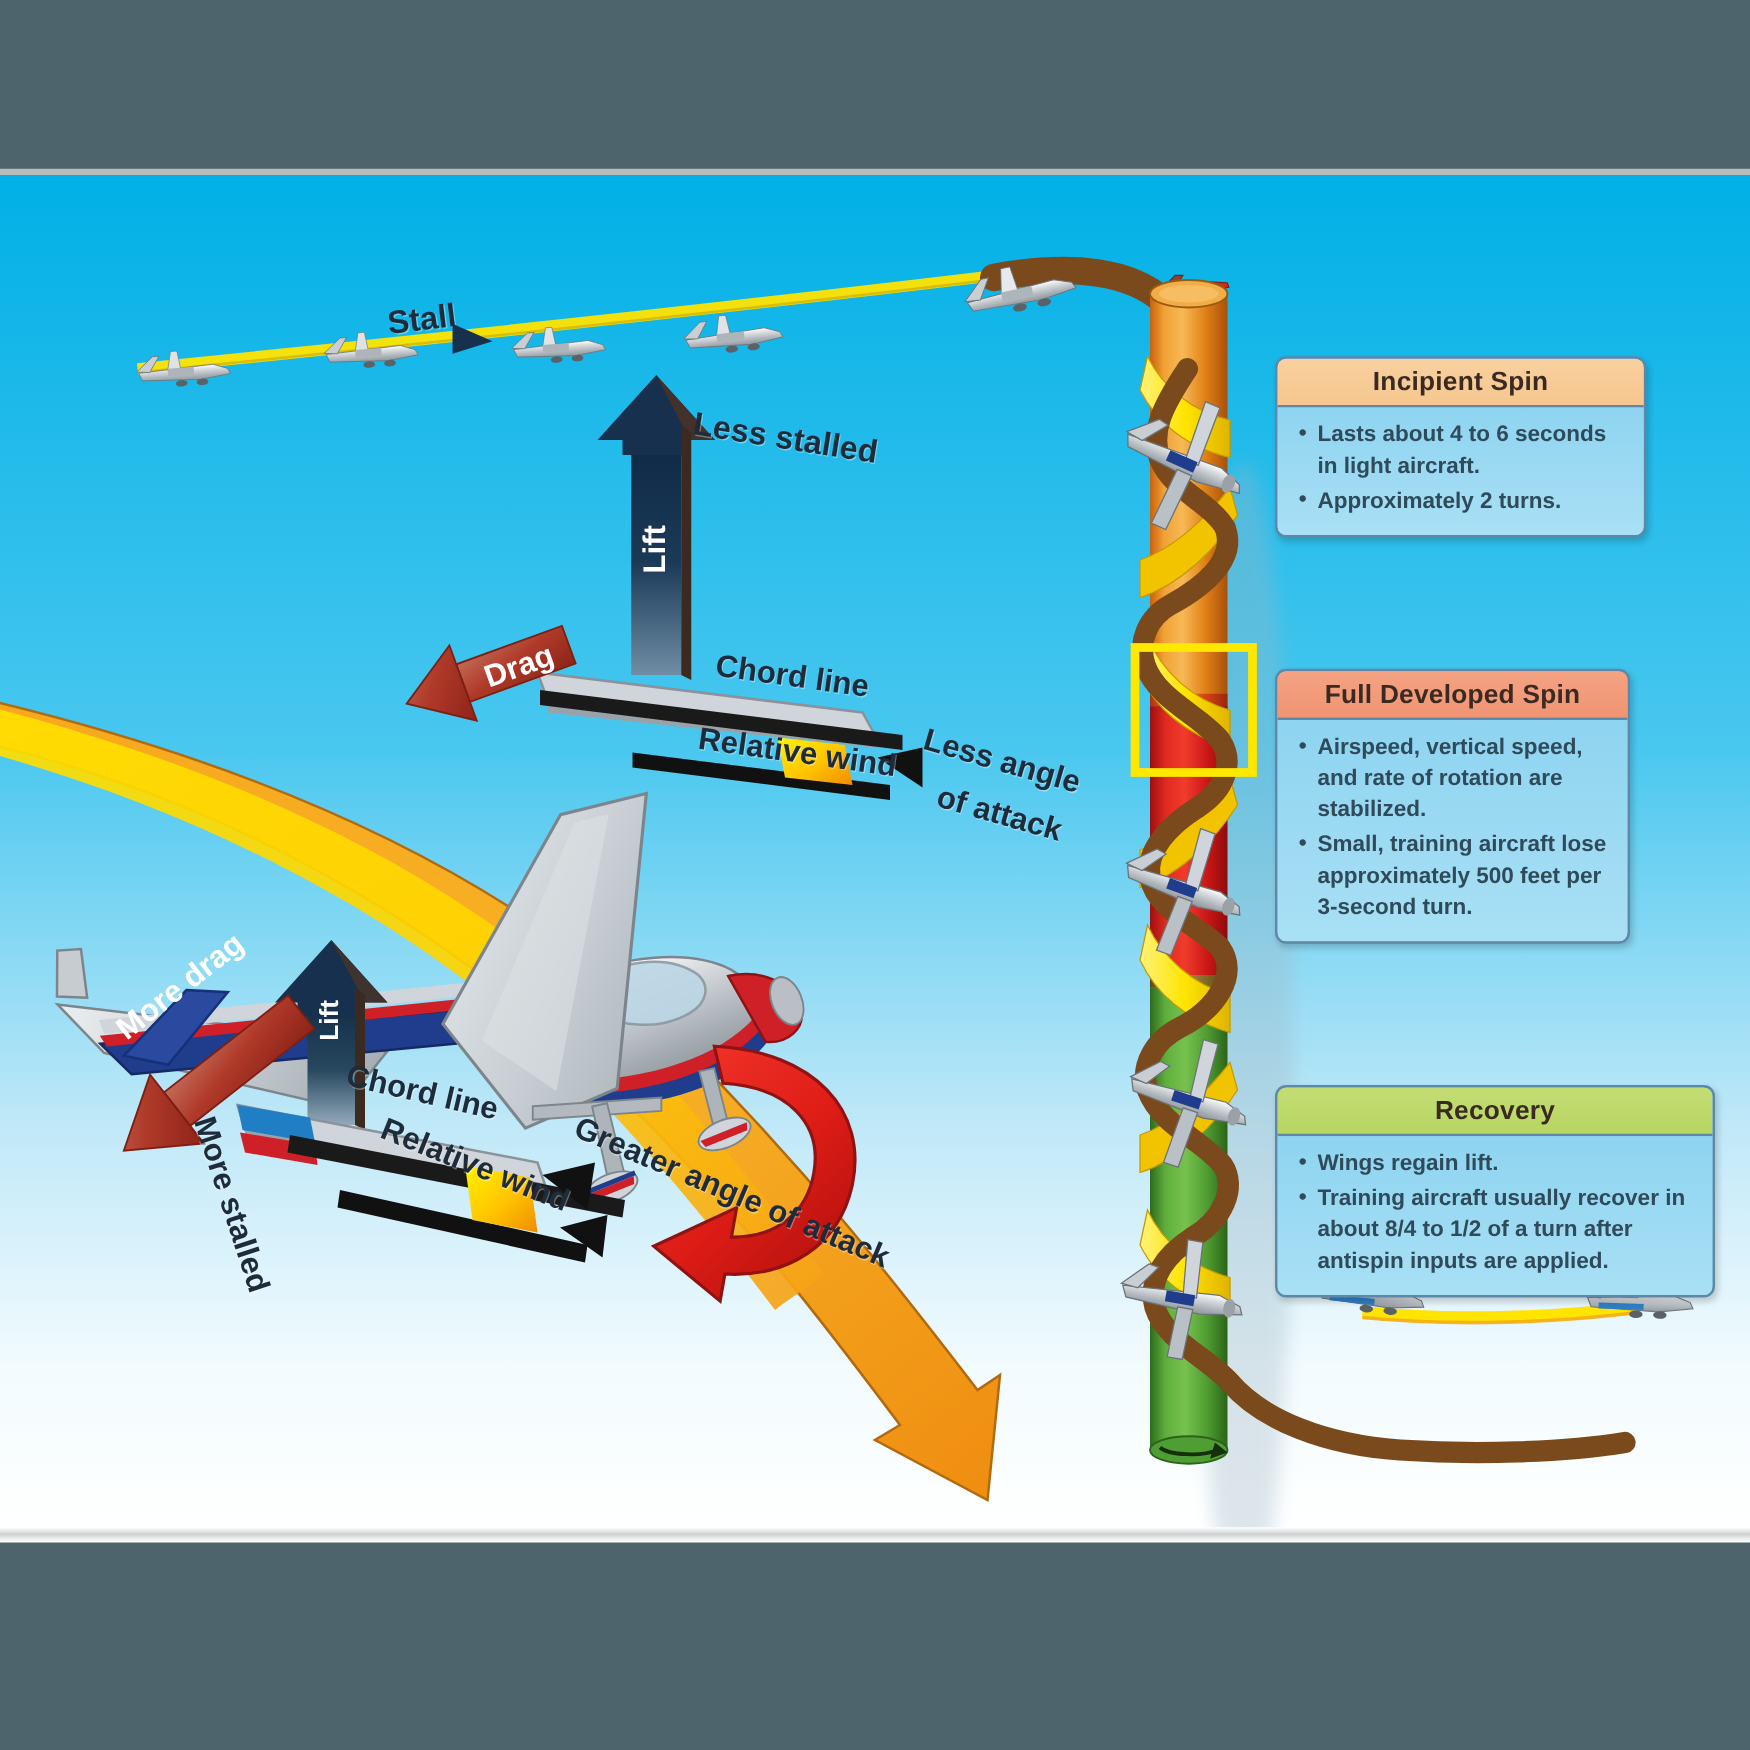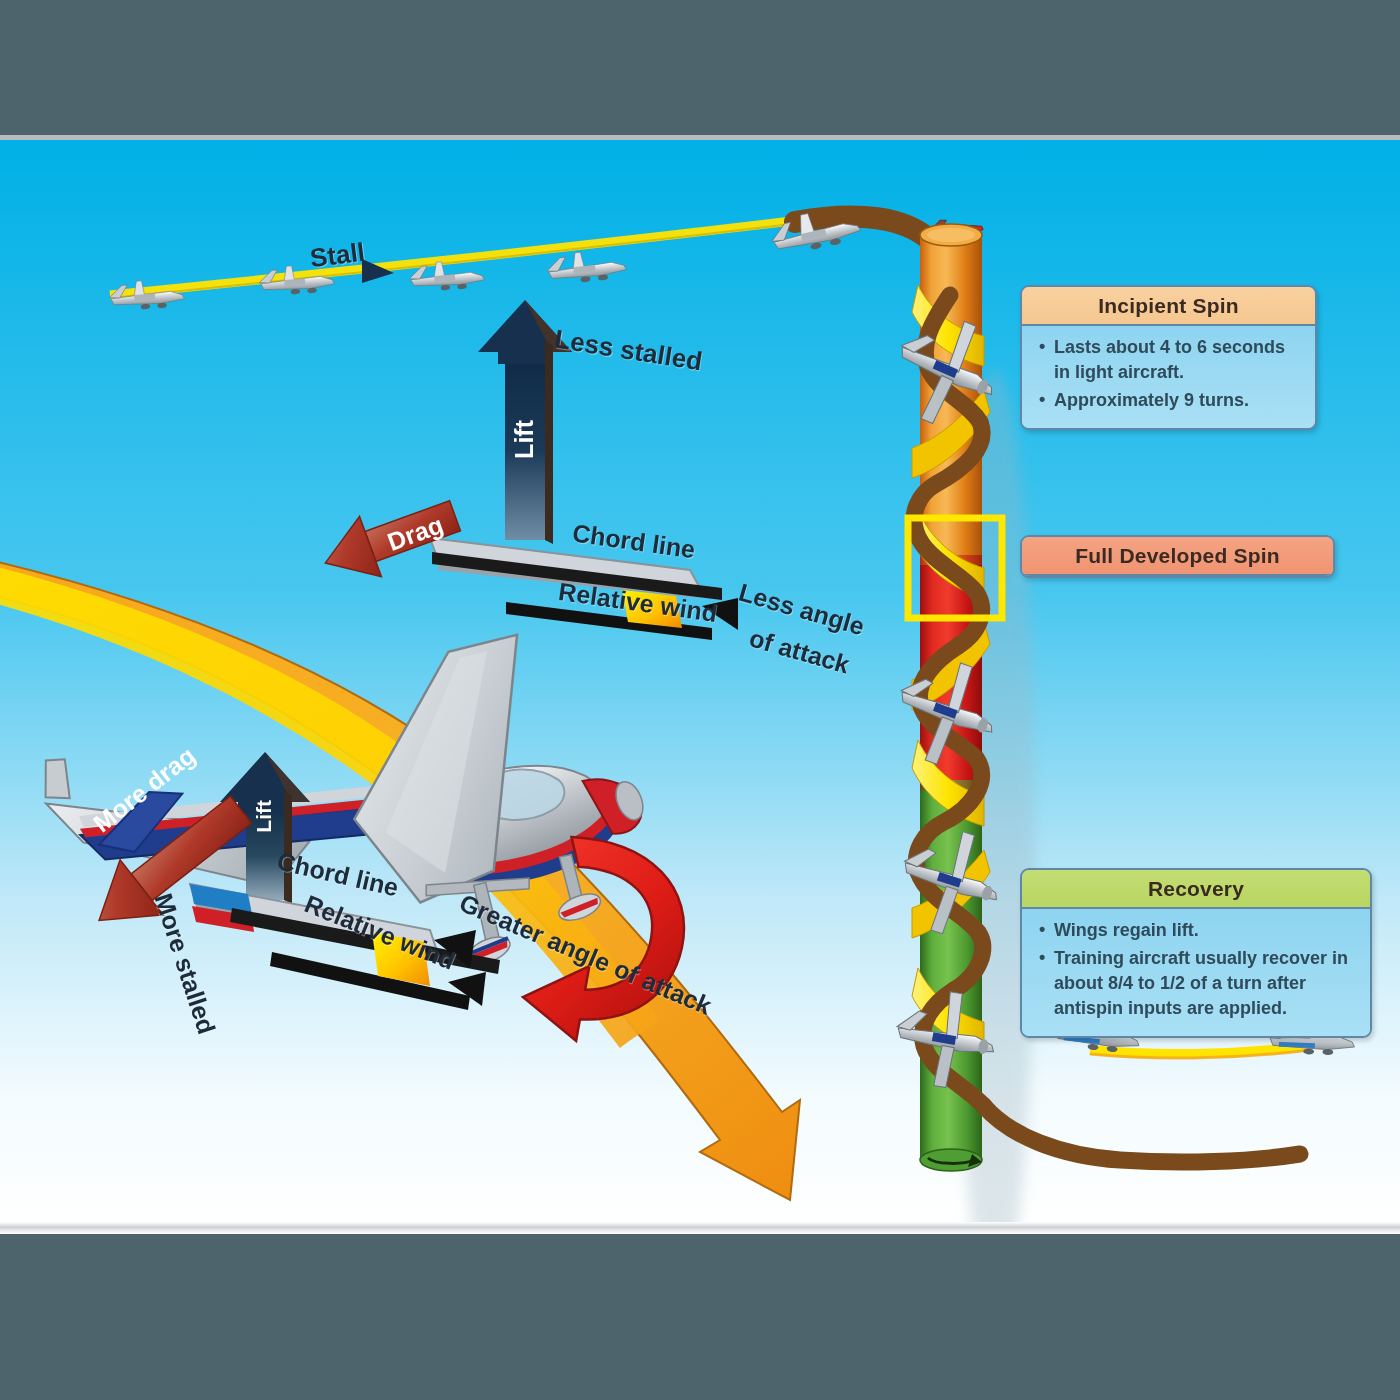--- a/index.html
+++ b/index.html
@@ -85,21 +85,21 @@
   .callout li:before {
     content: "\2022";
     position: absolute;
     left: -15px;
     top: -1px;
     font-size: 18px;
     color: #2f4a5a;
   }
   #co-incipient { left: 1020px; top: 285px; width: 297px; }
   #co-incipient .hdr { background: linear-gradient(to bottom,#f8d0a0,#f6c78f); }
-  #co-full { left: 1020px; top: 535px; width: 315px; }
+  #co-full { left: 1020px; top: 535px; width: 284px; }
   #co-full .hdr { background: linear-gradient(to bottom,#f4a383,#f09472); }
   #co-recovery { left: 1020px; top: 868px; width: 352px; }
   #co-recovery .hdr { background: linear-gradient(to bottom,#c3dd74,#b8d661); }
 
   .lbl {
     position: absolute;
     font-weight: bold;
     color: #1d2b3a;
     white-space: nowrap;
     text-shadow: 1px 1px 0 rgba(255,255,255,0.35);
@@ -509,27 +509,33 @@
 
   <div class="lbl" style="left:300px; top:918px; font-size:25px; transform:rotate(22deg);">Relative wind</div>
 
   <div class="lbl" style="left:450px; top:940px; font-size:25px; transform:rotate(23deg);">Greater angle of attack</div>
 
   <div class="callout" id="co-incipient">
     <div class="hdr">Incipient Spin</div>
     <div class="body">
       <ul>
         <li>Lasts about 4 to 6 seconds in light aircraft.</li>
-        <li>Approximately 9 turns.</li>
+        <li>Approximately 2 turns.</li>
       </ul>
     </div>
   </div>
 
   <div class="callout" id="co-full">
     <div class="hdr">Full Developed Spin</div>
+    <div class="body">
+      <ul>
+        <li>Airspeed, vertical speed, and rate of rotation are stabilized.</li>
+        <li>Small, training aircraft lose approximately 500 feet per 3-second turn.</li>
+      </ul>
+    </div>
   </div>
 
   <div class="callout" id="co-recovery">
     <div class="hdr">Recovery</div>
     <div class="body">
       <ul>
         <li>Wings regain lift.</li>
         <li>Training aircraft usually recover in about 8/4 to 1/2 of a turn after antispin inputs are applied.</li>
       </ul>
     </div>

